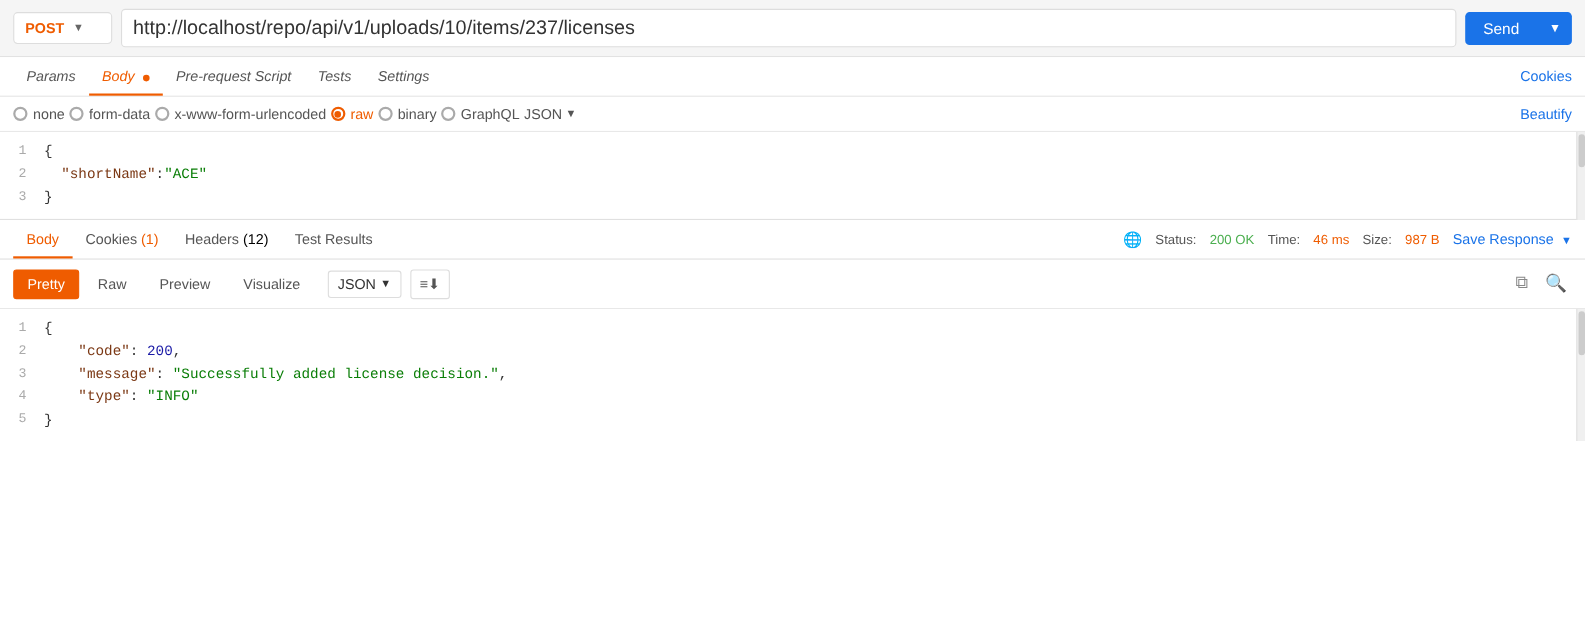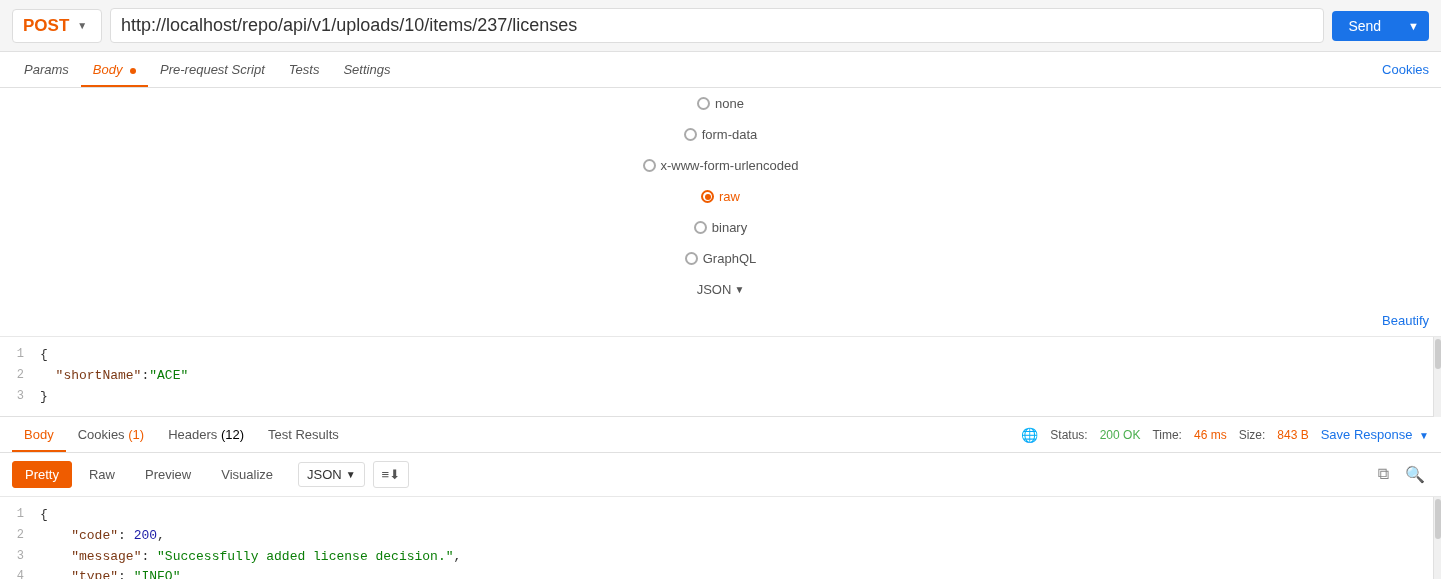--- a/index.html
+++ b/index.html
@@ -26,21 +26,21 @@
       background: #fff;
       border: 1px solid #ddd;
       border-radius: 4px;
       padding: 6px 10px;
       cursor: pointer;
       min-width: 90px;
     }
     .method-label {
       font-weight: 600;
       color: #ef5c00;
-      font-size: 17px;
+      font-size: 13px;
     }
     .method-chevron {
       color: #666;
       font-size: 10px;
       margin-left: 4px;
     }
     .url-input {
       flex: 1;
       border: 1px solid #ddd;
       border-radius: 4px;
@@ -127,22 +127,21 @@
       font-size: 13px;
     }
 
     
     .body-options {
       display: flex;
       align-items: center;
       padding: 8px 12px;
       background: #fff;
       border-bottom: 1px solid #e8e8e8;
-      gap: 16px;
-      flex-direction: column;
+      gap: 4px;
     }
     .radio-option {
       display: flex;
       align-items: center;
       gap: 5px;
       cursor: pointer;
       font-size: 13px;
       color: #555;
     }
     .radio-circle {
@@ -431,21 +430,21 @@
   <div class="response-tab">
     <span>Test Results</span>
   </div>
   <div class="response-meta">
     <span class="globe-icon">🌐</span>
     <span>Status:</span>
     <span class="status-ok">200 OK</span>
     <span>Time:</span>
     <span class="time-val">46 ms</span>
     <span>Size:</span>
-    <span class="size-val">843 B</span>
+    <span class="size-val">987 B</span>
     <span class="save-response">
       <span>Save Response</span>
       <span style="font-size:10px; margin-left:3px;">▼</span>
     </span>
   </div>
 </div>
 
 <div class="response-options">
   <button class="resp-tab-btn active">
     <span>Pretty</span>

